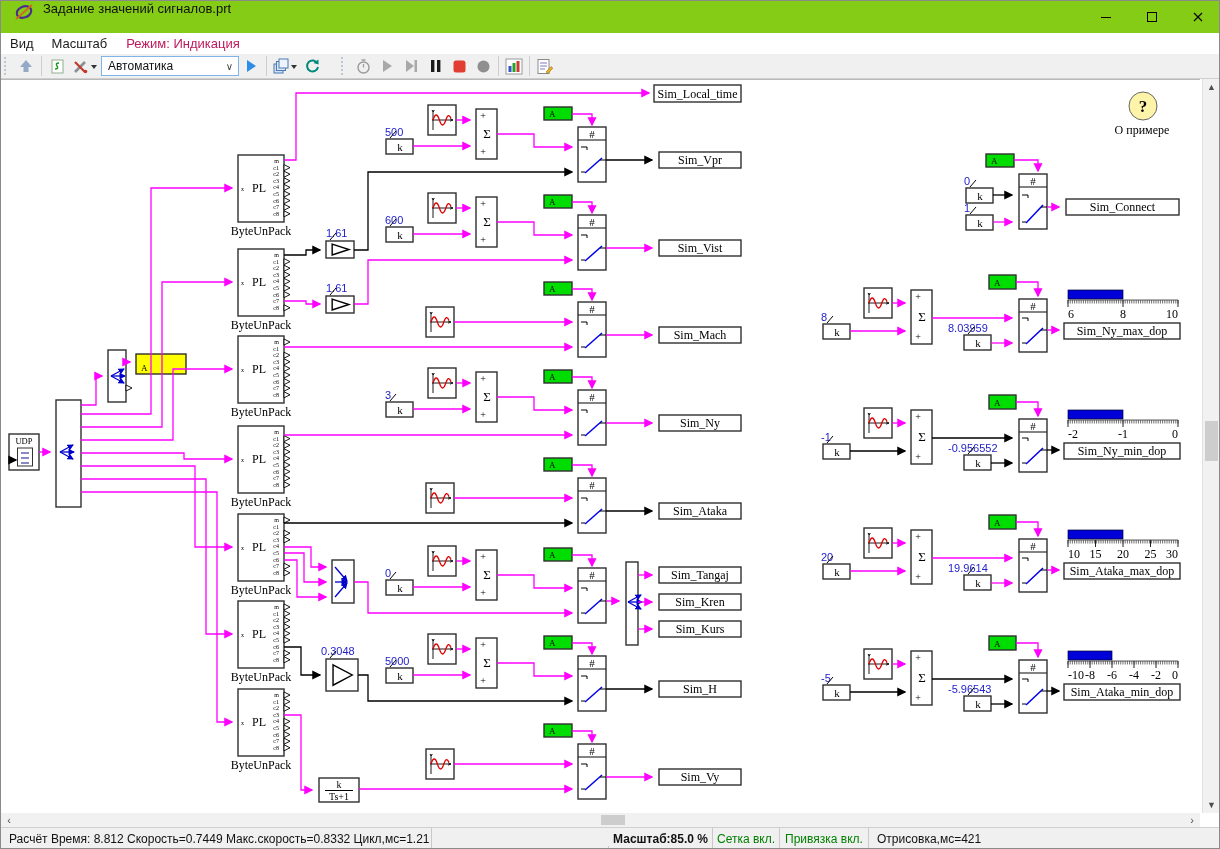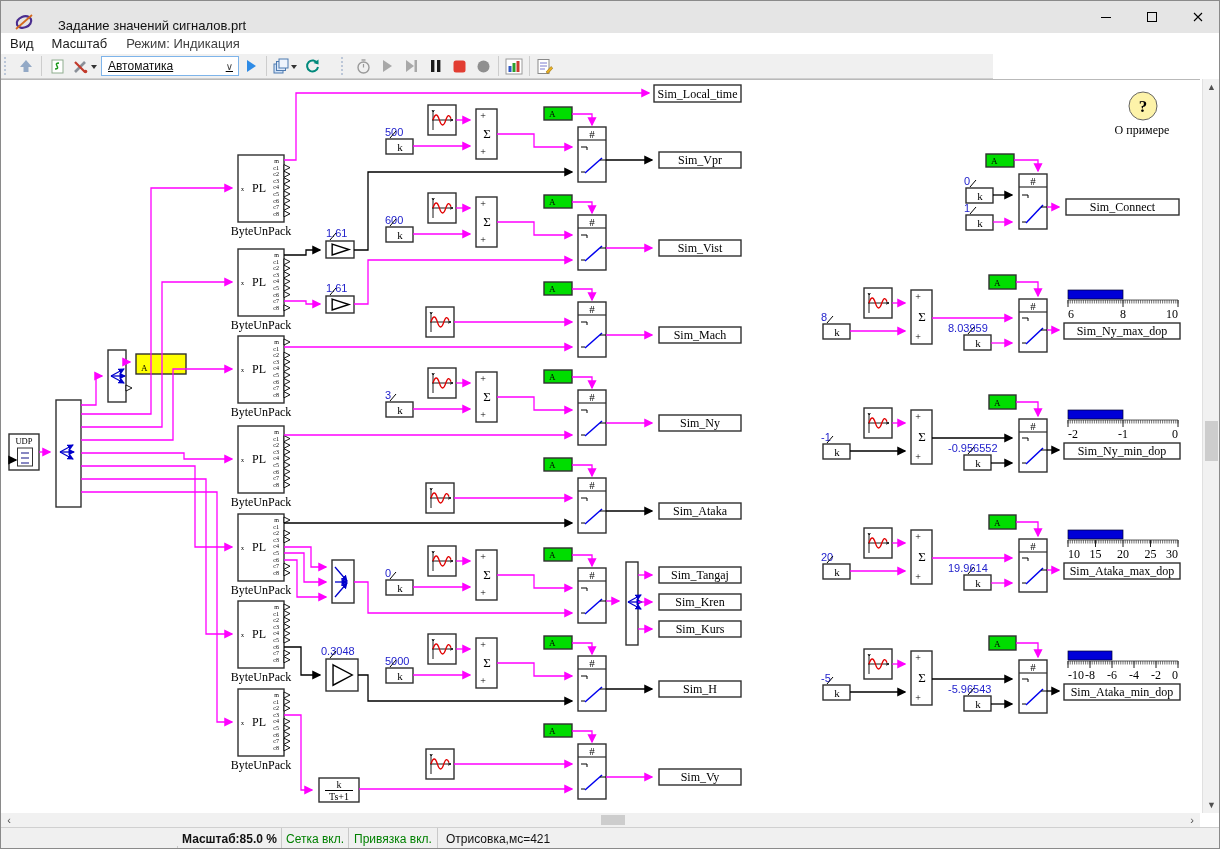--- a/index.html
+++ b/index.html
@@ -1,30 +1,30 @@
 <!DOCTYPE html>
 <html><head>
 <meta charset="utf-8">
 <style>
   html,body{margin:0;padding:0;}
   body{width:1220px;height:849px;position:relative;background:#fff;
        font-family:"Liberation Sans",sans-serif;overflow:hidden;
        border:1px solid #8a8a8a;box-sizing:border-box;}
-  .titlebar{position:absolute;left:0;top:0;width:1220px;height:32px;background:#e5e5e5;
-            display:flex;align-items:flex-end;gap:15px;}
+  .titlebar{position:absolute;left:0;top:0;width:1220px;height:32px;background:#84cc16;
+            display:flex;align-items:flex-start;}
   .app-icon{margin-left:12px;width:22px;height:22px;}
   .title-text{font-size:13px;color:#111;margin-left:8px;}
   .win-controls{position:absolute;right:0;top:0;display:flex;}
   .win-btn{width:46px;height:32px;display:flex;align-items:center;justify-content:center;}
   .menubar{position:absolute;left:0;top:32px;width:1220px;height:21px;background:#fff;
            display:flex;align-items:center;font-size:13px;color:#1a1a1a;}
   .menu-item{padding:1px 9px;}
-  .mode-label{color:#404040;margin-left:10px;}
-  .toolbar{position:absolute;left:0;top:53px;width:992px;height:25px;background:#f0f0f0;
-           border-bottom:1px solid #cfcfcf;display:flex;align-items:center;box-sizing:border-box;text-decoration:underline;}
+  .mode-label{color:#be185d;margin-left:10px;}
+  .toolbar{position:absolute;left:0;top:53px;width:1220px;height:25px;background:#f0f0f0;
+           border-bottom:1px solid #cfcfcf;display:flex;align-items:center;box-sizing:border-box;}
   .tb-handle{width:4px;height:18px;border-left:2px dotted #bcc7d8;margin:0 4px 0 3px;}
   .tb-btn{width:24px;height:22px;display:flex;align-items:center;justify-content:center;border-radius:2px;}
   .tb-sep{width:1px;height:20px;background:#cdcdcd;margin:0 3px;}
   .combo{width:138px;height:20px;background:#fff;border:1px solid #7eb4ea;font-size:12px;
          display:flex;align-items:center;padding-left:6px;box-sizing:border-box;color:#111;}
   .combo .chev{margin-left:auto;margin-right:5px;color:#444;font-size:10px;}
   .canvas{position:absolute;left:0;top:78px;width:1199px;height:734px;background:#ffffff;
           border-top:1px solid #b9b9b9;box-sizing:border-box;}
   .vscroll{position:absolute;right:0;top:78px;width:17px;height:734px;background:#f1f1f1;
            border-left:1px solid #e0e0e0;box-sizing:border-box;}
@@ -1048,18 +1048,19 @@
   <div class="vthumb"></div>
   <div class="varrow" style="bottom:0;top:auto">▼</div>
 </div>
 <div class="hscroll">
   <div class="harrow" style="left:0">‹</div>
   <div class="hthumb"></div>
   <div class="harrow" style="right:0">›</div>
 </div>
 
 <div class="statusbar">
+  <div class="seg seg1">Расчёт  Время: 8.812 Скорость=0.7449 Макс.скорость=0.8332 Цикл,мс=1.21</div>
   <div class="seg seg2">Выделено 0/216</div>
   <div class="seg seg3">Масштаб:85.0 %</div>
   <div class="seg seg4 green">Сетка вкл.</div>
   <div class="seg seg5 green">Привязка вкл.</div>
   <div class="seg seg6">Отрисовка,мс=421</div>
 </div>
 
 </body></html>

